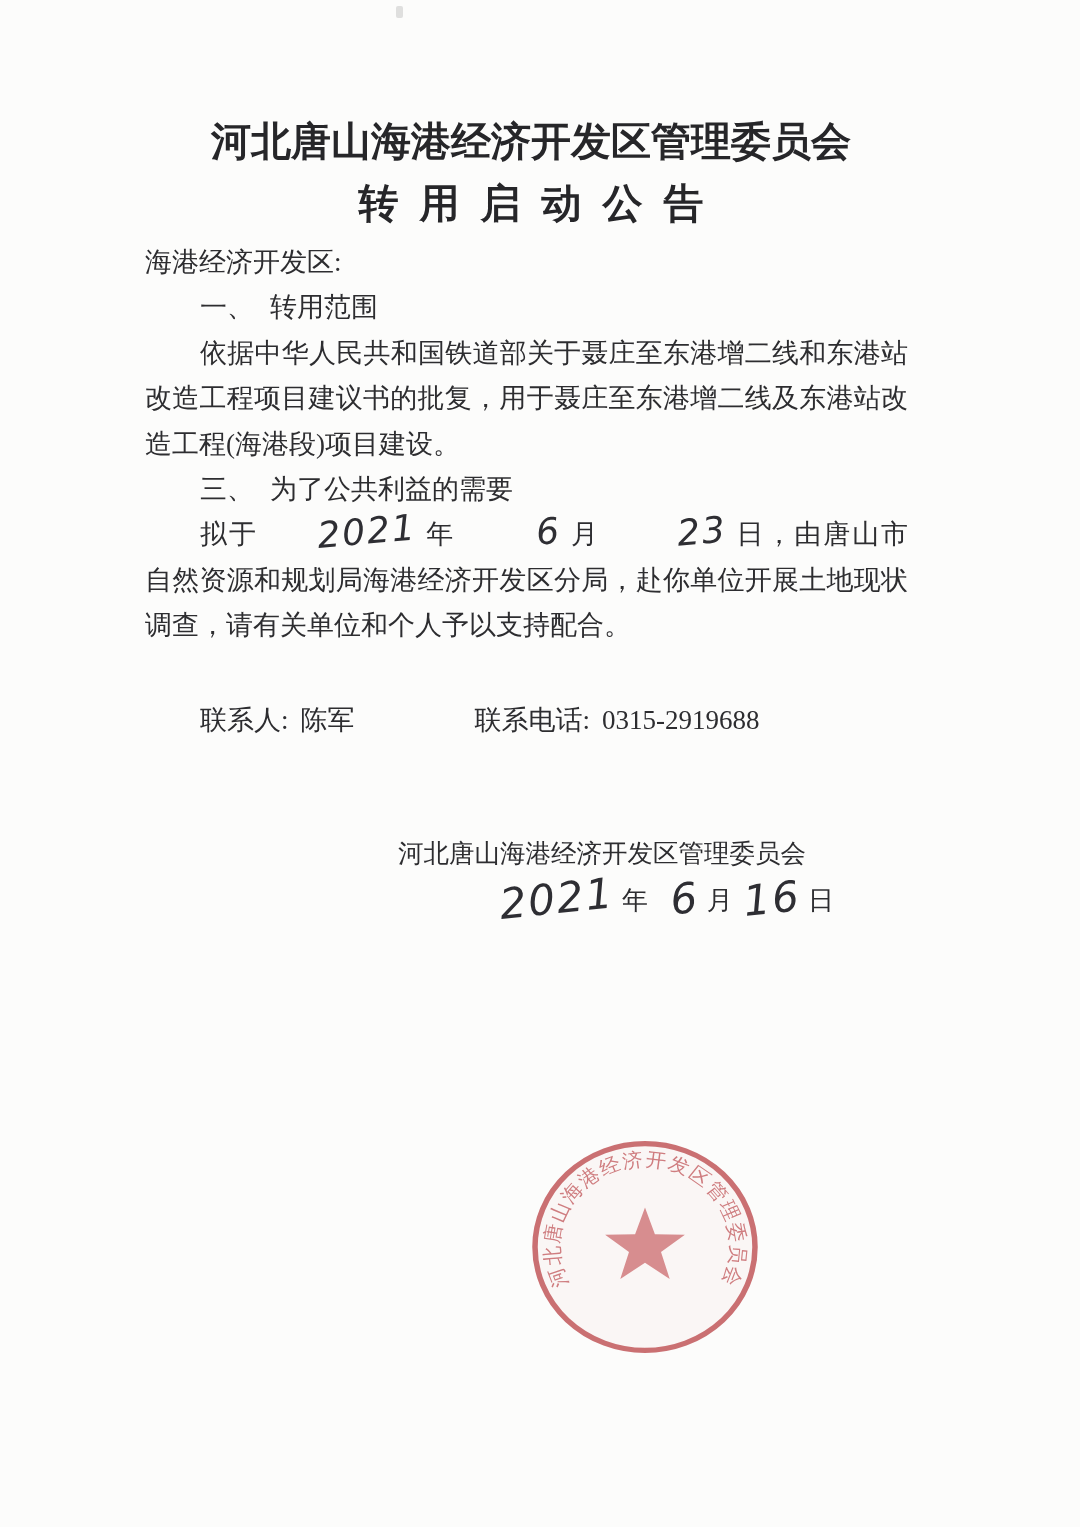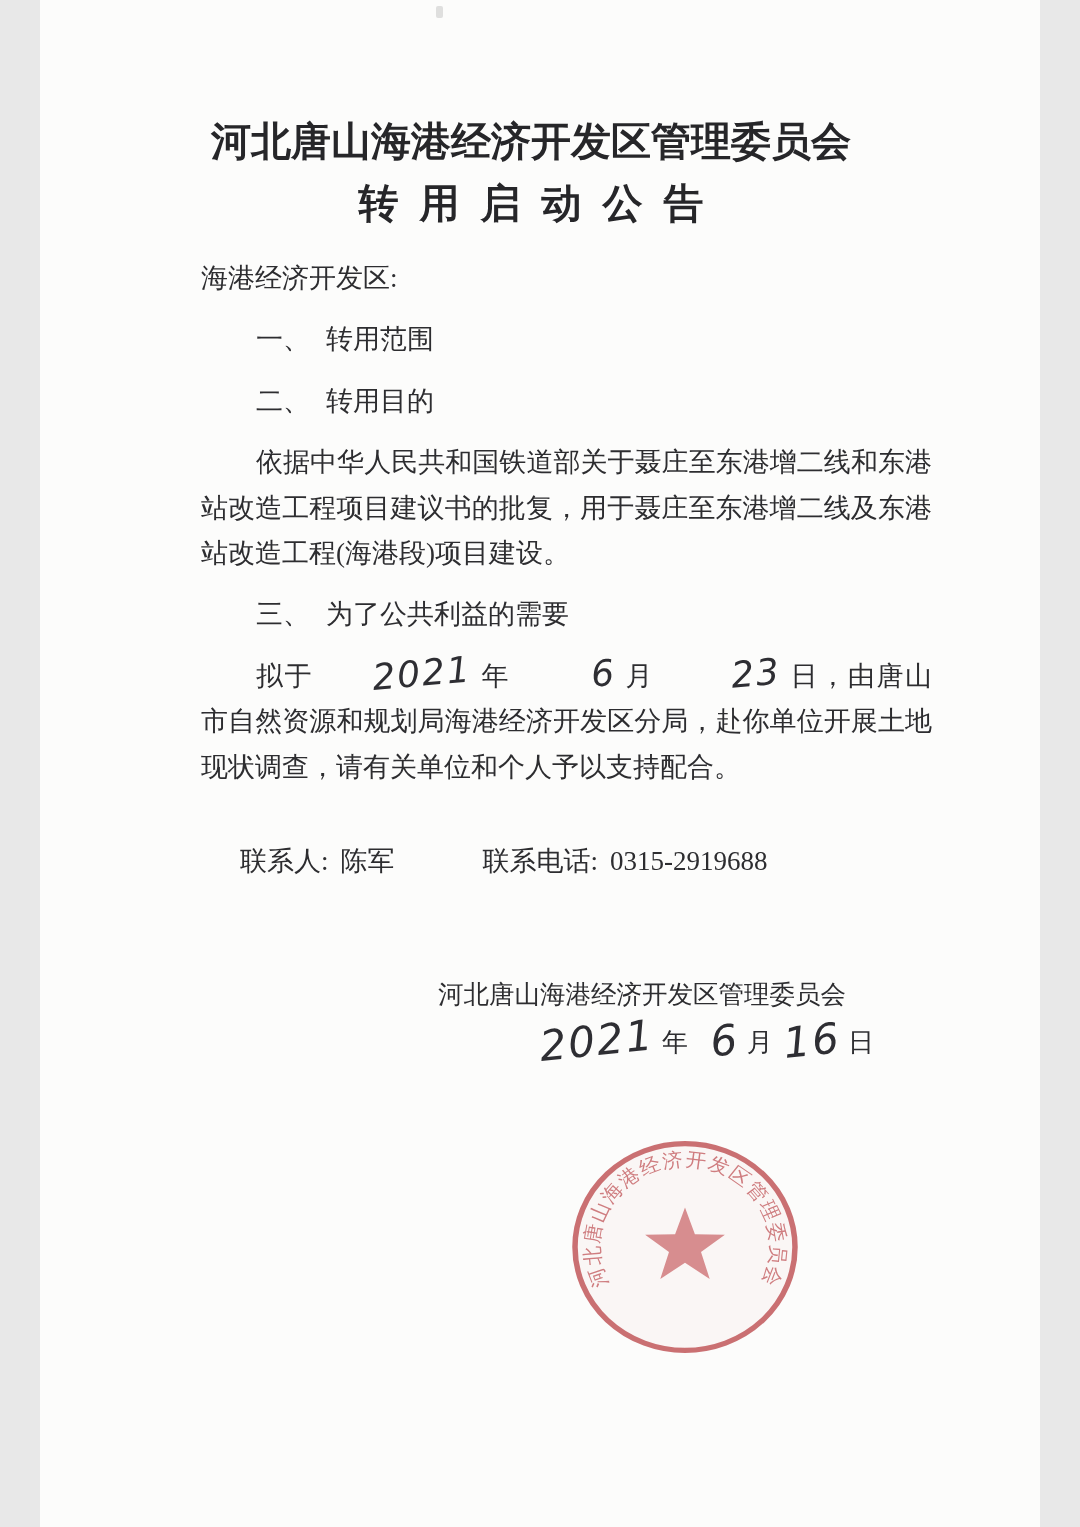--- a/index.html
+++ b/index.html
@@ -1,18 +1,18 @@
 <!DOCTYPE html>
 <html><head>
 <meta charset="utf-8">
 <style>
   html, body { margin: 0; padding: 0; background: #e8e8e8; }
   .page {
     position: relative;
-    width: 1000px;
+    width: 1080px;
     height: 1527px;
     margin: 0 auto;
     background: #fcfcfb;
     overflow: hidden;
     font-family: "Liberation Serif", "DejaVu Serif", serif;
     color: #2d2d30;
   }
   
   .scan-mark {
     position: absolute; left: 396px; top: 6px;
@@ -35,21 +35,21 @@
     margin-top: 7px; margin-left: -18px;
     color: #262629;
   }
 
   .body-block {
     position: absolute; left: 145px; top: 240px; width: 763px;
     font-size: 27px; line-height: 45.4px;
     text-align: justify;
     color: #2d2d30;
   }
-  .body-block p { margin: 16px; }
+  .body-block p { margin: 0; }
   .indent { text-indent: 55px; }
   .sec-heading { font-weight: normal; text-indent: 55px; }
   .sec-num { margin-right: 16px; }
 
   .hw {
     font-family: "DejaVu Sans", sans-serif;
     font-style: italic;
     display: inline-block;
     line-height: 1;
     color: #2e2e33;
@@ -57,21 +57,21 @@
   }
   .hw-body { font-size: 36px; transform: rotate(-5deg) translateY(3px); margin: 0 8px 0 4px; }
   .hw-body-month { margin-left: 26px; }
   .hw-body-day { margin-left: 22px; }
 
   .contact-row {
     margin-top: 49px;
     padding-left: 55px;
     text-align: left;
   }
-  .contact-phone-group { margin-left: 88px; font-family: Liberation Serif, serif; }
+  .contact-phone-group { margin-left: 120px; font-family: Liberation Serif, serif; }
   .contact-label { margin-right: 12px; }
 
   .sign-org {
     margin-top: 88px;
     padding-left: 253px;
     font-size: 25.5px;
     text-align: left;
   }
   .sign-date {
     padding-left: 352px;
@@ -105,21 +105,20 @@
   </div>
 
   <div class="body-block">
 
     <p class="salutation">海港经济开发区:</p>
 
 
     <p class="sec-heading"><span class="sec-num">一、</span><span>转用范围</span></p>
 
 
-    <p class="sec-heading"><span class="sec-num">二、</span><span>转用目的</span></p>
 
     <p class="indent">依据中华人民共和国铁道部关于聂庄至东港增二线和东港站改造工程项目建议书的批复，用于聂庄至东港增二线及东港站改造工程(海港段)项目建设。</p>
 
     <p class="sec-heading"><span class="sec-num">三、</span><span>为了公共利益的需要</span></p>
 
     <p class="indent"><span>拟于</span><span class="hw hw-body">2021</span><span>年</span><span class="hw hw-body hw-body-month">6</span><span>月</span><span class="hw hw-body hw-body-day">23</span><span>日</span><span>，由唐山市自然资源和规划局海港经济开发区分局，赴你单位开展土地现状调查，请有关单位和个人予以支持配合。</span></p>
 
 
     <div class="contact-row">
       <span class="contact-label">联系人:</span><span>陈军</span><span class="contact-phone-group"><span class="contact-label">联系电话:</span><span>0315-2919688</span></span>

